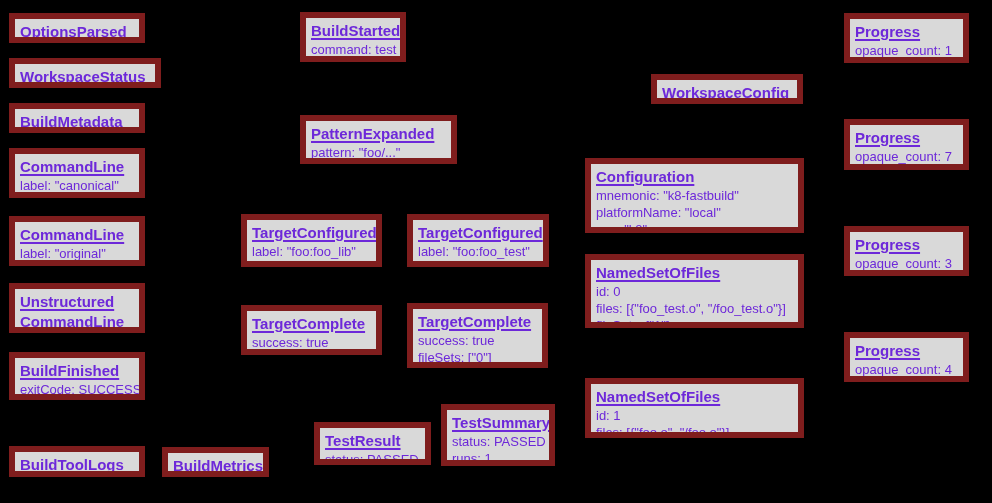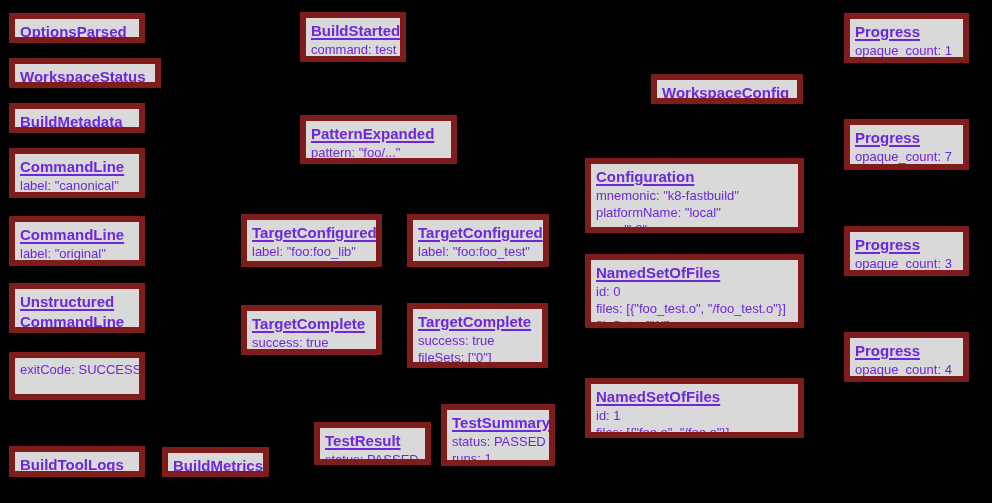--- a/index.html
+++ b/index.html
@@ -73,20 +73,23 @@
       </div>
       <div class="box-prop">label: "original"</div>
     </div>
     <div class="box" style="left: 9px; top: 283px; width: 136px; height: 50px;">
       <div class="box-title">
         <span>Unstructured</span>
         <span>CommandLine</span>
       </div>
     </div>
     <div class="box" style="left: 9px; top: 352px; width: 136px; height: 48px;">
+      <div class="box-title">
+        <span>BuildFinished</span>
+      </div>
       <div class="box-prop">exitCode: SUCCESS</div>
     </div>
     <div class="box" style="left: 9px; top: 446px; width: 136px; height: 31px;">
       <div class="box-title">
         <span>BuildToolLogs</span>
       </div>
     </div>
     <div class="box" style="left: 162px; top: 447px; width: 107px; height: 30px; text-align: right;">
       <div class="box-title">
         <span>BuildMetrics</span>

